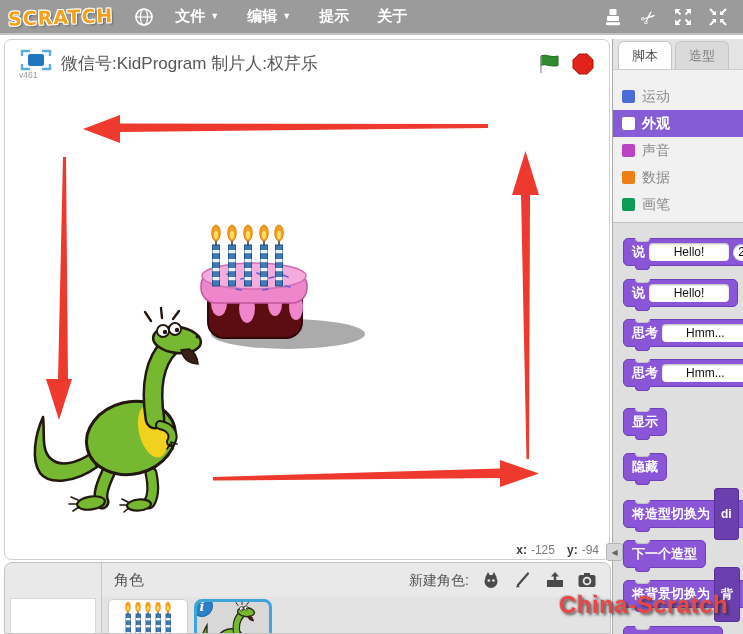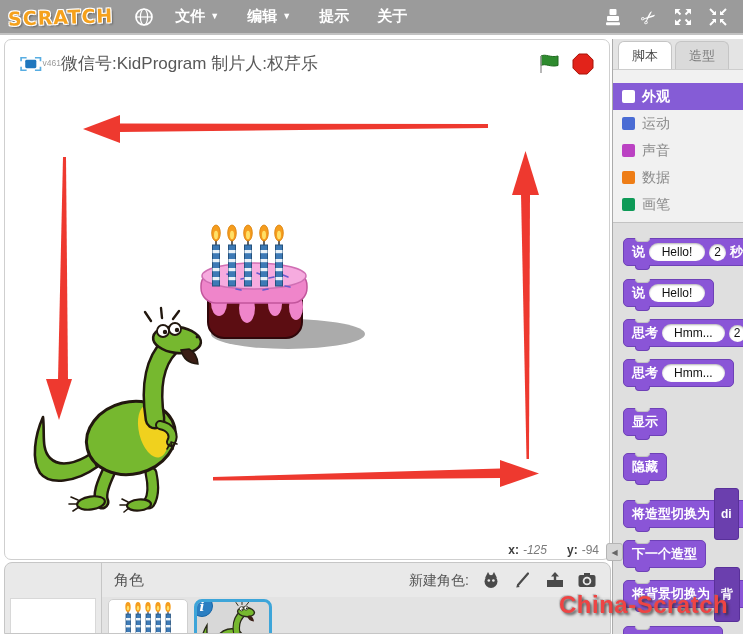--- a/index.html
+++ b/index.html
@@ -17,31 +17,31 @@
   .menu-item{color:#fff;font-weight:bold;font-size:15px;display:flex;align-items:center;gap:5px;cursor:default;}
   .menu-item .caret{font-size:9px;line-height:1;}
   .toolbar{margin-left:auto;margin-right:14px;display:flex;gap:13px;align-items:center;}
   .tbtn{width:22px;height:22px;display:flex;align-items:center;justify-content:center;}
   .scissors{color:#fff;font-size:18px;transform:rotate(-40deg);font-family:"DejaVu Sans",sans-serif;}
 
   
   .stage-panel{position:absolute;left:4px;top:39px;width:606px;height:521px;background:#fff;
                border:1px solid #cfcfcf;border-radius:7px;box-sizing:border-box;}
   .stage-header{height:47px;display:flex;align-items:center;padding:0 10px;}
-  .fsbtn{width:42px;display:flex;flex-direction:row;align-items:center;margin-left:4px;cursor:pointer;}
+  .fsbtn{width:42px;display:flex;flex-direction:column;align-items:flex-start;margin-left:4px;cursor:pointer;}
   .vlabel{font-size:8.5px;color:#9a9a9a;margin-top:-2px;}
   .stage-title{font-size:17px;color:#585858;flex:1;white-space:nowrap;overflow:hidden;}
   .flagbtn,.stopbtn{width:24px;height:24px;display:flex;align-items:center;justify-content:center;cursor:pointer;}
   .flagbtn{margin-right:10px;}
   .stopbtn{margin-right:4px;}
   .stage-canvas{position:absolute;left:0;top:47px;width:604px;height:457px;overflow:hidden;background:#fff;}
   .coords-row{position:absolute;left:0;bottom:2px;width:100%;height:14px;display:flex;justify-content:flex-end;
               align-items:center;font-size:12px;color:#7a7a7a;padding-right:10px;box-sizing:border-box;gap:4px;}
   .coords-row b{color:#3d3d3d;font-weight:bold;}
-  .coords-row .xv{margin-right:16px;font-style:italic;}
+  .coords-row .xv{margin-right:8px;}
 
   
   .right-panel{position:absolute;left:612px;top:39px;width:131px;height:595px;background:#F1F1F1;
                border-left:1px solid #ababab;box-sizing:border-box;}
   .tabs{height:31px;background:#E4E4E4;display:flex;align-items:flex-end;padding-left:5px;gap:3px;
         border-bottom:1px solid #cdcdcd;box-sizing:border-box;}
   .tab{padding:5px 13px 4px;font-size:13px;color:#7d7d7d;background:#DADADA;border:1px solid #c5c5c5;
        border-bottom:none;border-radius:6px 6px 0 0;cursor:pointer;}
   .tab.active{background:#fff;color:#4a4a4a;}
   .categories{height:152px;background:#F1F1F1;padding-top:13px;box-sizing:border-box;}
@@ -52,21 +52,21 @@
   .chip-sound{background:#BB42C3;} .chip-pen{background:#0E9A57;} .chip-data{background:#EE7D16;}
   .palette{position:absolute;left:0;top:183px;width:130px;height:412px;background:#DFDFDF;
            border-top:1px solid #c3c3c3;overflow:hidden;box-sizing:border-box;}
   .block{position:absolute;left:10px;height:28px;background:#8A55D7;border:1px solid #6E41B7;border-radius:5px;
          color:#fff;font-weight:bold;font-size:13px;display:flex;align-items:center;gap:4px;padding:0 8px;
          box-sizing:border-box;white-space:nowrap;cursor:pointer;}
   .block::before{content:"";position:absolute;top:-1px;left:11px;width:15px;height:4px;background:#DFDFDF;
          border:1px solid #c3c3c3;border-top:none;border-radius:0 0 4px 4px;box-sizing:border-box;}
   .block::after{content:"";position:absolute;bottom:-5px;left:11px;width:15px;height:5px;background:#8A55D7;
          border:1px solid #6E41B7;border-top:none;border-radius:0 0 4px 4px;box-sizing:border-box;}
-  .binput{background:#fff;color:#111;font-weight:normal;font-size:12px;border-radius:9px;padding:2px 12px;
+  .binput{background:#fff;color:#111;font-weight:normal;font-size:12px;border-radius:4px;padding:2px 24px;
           min-width:32px;text-align:center;box-shadow:inset 0 1px 2px rgba(0,0,0,.3);}
   .bnum{background:#fff;color:#111;font-weight:normal;font-size:12px;border-radius:50%;width:17px;height:17px;
         display:flex;align-items:center;justify-content:center;flex:0 0 auto;box-shadow:inset 0 1px 2px rgba(0,0,0,.3);}
   .bdrop{background:#6B3FAE;color:#fff;font-weight:bold;font-size:12px;border-radius:3px;padding:18px 6px;
          border:1px solid #59309A;}
   .pal-scroll{position:absolute;left:606px;top:543px;width:15px;height:16px;background:#d6d6d6;border:1px solid #b5b5b5;
          border-radius:3px;font-size:8px;color:#666;display:flex;align-items:center;justify-content:center;z-index:6;cursor:pointer;}
 
   
   .bottom-pane{position:absolute;left:4px;top:562px;width:607px;height:72px;background:#E9E9E9;
@@ -331,27 +331,27 @@
   </div>
 
   <div class="pal-scroll">◀</div>
 
   <div class="right-panel">
     <div class="tabs">
       <div class="tab active">脚本</div>
       <div class="tab">造型</div>
     </div>
     <div class="categories">
+      <div class="cat">
+        <span class="chip chip-motion"></span>
+        <span>运动</span>
+      </div>
       <div class="cat selected">
         <span class="chip chip-looks"></span>
         <span>外观</span>
-      </div>
-      <div class="cat">
-        <span class="chip chip-motion"></span>
-        <span>运动</span>
       </div>
       <div class="cat">
         <span class="chip chip-sound"></span>
         <span>声音</span>
       </div>
       <div class="cat">
         <span class="chip chip-data"></span>
         <span>数据</span>
       </div>
       <div class="cat">

